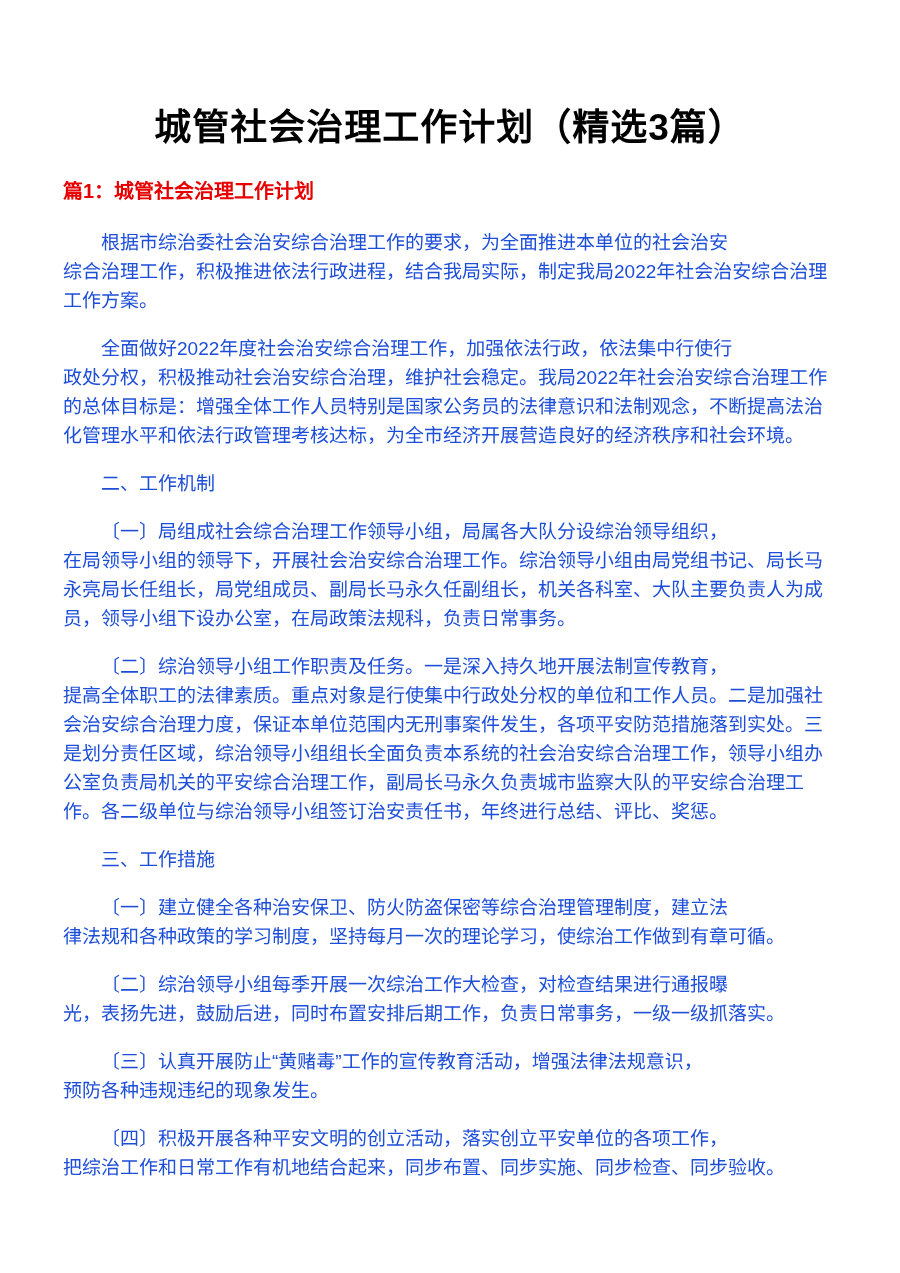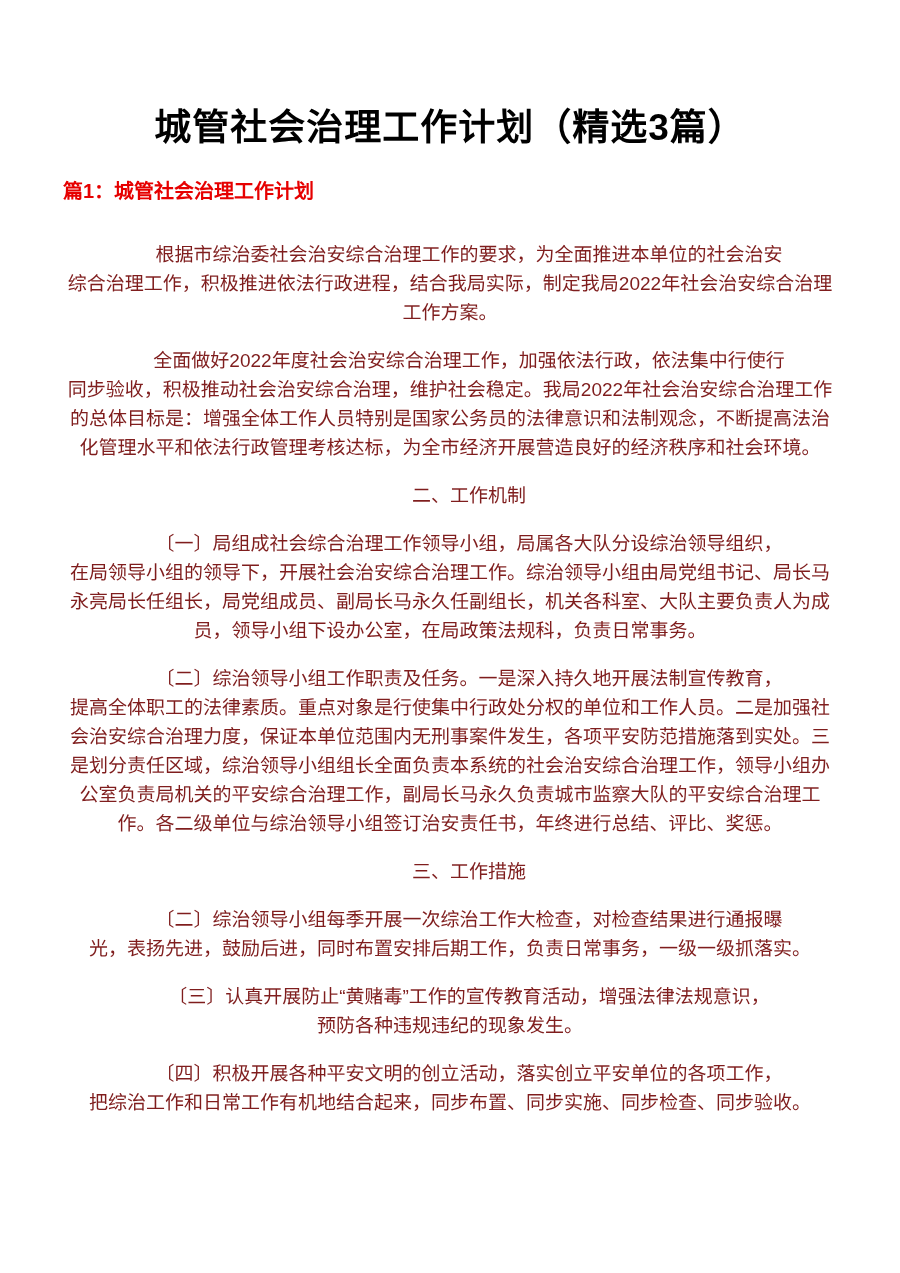--- a/index.html
+++ b/index.html
@@ -25,62 +25,63 @@
     font-weight: 700;
     color: #000000;
     letter-spacing: 1px;
     margin-bottom: 32px;
   }
   .article-heading {
     font-size: 20px;
     line-height: 26px;
     font-weight: 700;
     color: #e60000;
-    margin-bottom: 36px;
+    margin-bottom: 24px;
   }
   .para, .sub-heading {
     font-size: 19px;
     line-height: 29px;
-    color: #7f1d1d;
+    color: #1d4ed8;
     text-indent: 2em;
     white-space: pre-wrap;
     word-break: break-all;
     margin-bottom: 19px;
-    text-align: center;
   }
   .sub-heading {
     font-weight: 400;
   }
 </style>
 </head>
 <body>
 
 <div class="page">
 
   <h1 class="doc-title">城管社会治理工作计划（精选3篇）</h1>
 
   <h2 class="article-heading">篇1：城管社会治理工作计划</h2>
 
   <p class="para">根据市综治委社会治安综合治理工作的要求，为全面推进本单位的社会治安
 综合治理工作，积极推进依法行政进程，结合我局实际，制定我局2022年社会治安综合治理工作方案。</p>
 
 
   <p class="para">全面做好2022年度社会治安综合治理工作，加强依法行政，依法集中行使行
-同步验收，积极推动社会治安综合治理，维护社会稳定。我局2022年社会治安综合治理工作的总体目标是：增强全体工作人员特别是国家公务员的法律意识和法制观念，不断提高法治化管理水平和依法行政管理考核达标，为全市经济开展营造良好的经济秩序和社会环境。</p>
+政处分权，积极推动社会治安综合治理，维护社会稳定。我局2022年社会治安综合治理工作的总体目标是：增强全体工作人员特别是国家公务员的法律意识和法制观念，不断提高法治化管理水平和依法行政管理考核达标，为全市经济开展营造良好的经济秩序和社会环境。</p>
 
   <p class="sub-heading">二、工作机制</p>
 
   <p class="para">〔一〕局组成社会综合治理工作领导小组，局属各大队分设综治领导组织，
 在局领导小组的领导下，开展社会治安综合治理工作。综治领导小组由局党组书记、局长马永亮局长任组长，局党组成员、副局长马永久任副组长，机关各科室、大队主要负责人为成员，领导小组下设办公室，在局政策法规科，负责日常事务。</p>
 
   <p class="para">〔二〕综治领导小组工作职责及任务。一是深入持久地开展法制宣传教育，
 提高全体职工的法律素质。重点对象是行使集中行政处分权的单位和工作人员。二是加强社会治安综合治理力度，保证本单位范围内无刑事案件发生，各项平安防范措施落到实处。三是划分责任区域，综治领导小组组长全面负责本系统的社会治安综合治理工作，领导小组办公室负责局机关的平安综合治理工作，副局长马永久负责城市监察大队的平安综合治理工作。各二级单位与综治领导小组签订治安责任书，年终进行总结、评比、奖惩。</p>
 
   <p class="sub-heading">三、工作措施</p>
 
+  <p class="para">〔一〕建立健全各种治安保卫、防火防盗保密等综合治理管理制度，建立法
+律法规和各种政策的学习制度，坚持每月一次的理论学习，使综治工作做到有章可循。</p>
 
   <p class="para">〔二〕综治领导小组每季开展一次综治工作大检查，对检查结果进行通报曝
 光，表扬先进，鼓励后进，同时布置安排后期工作，负责日常事务，一级一级抓落实。</p>
 
   <p class="para">〔三〕认真开展防止“黄赌毒”工作的宣传教育活动，增强法律法规意识，
 预防各种违规违纪的现象发生。</p>
 
   <p class="para">〔四〕积极开展各种平安文明的创立活动，落实创立平安单位的各项工作，
 把综治工作和日常工作有机地结合起来，同步布置、同步实施、同步检查、同步验收。</p>
 

